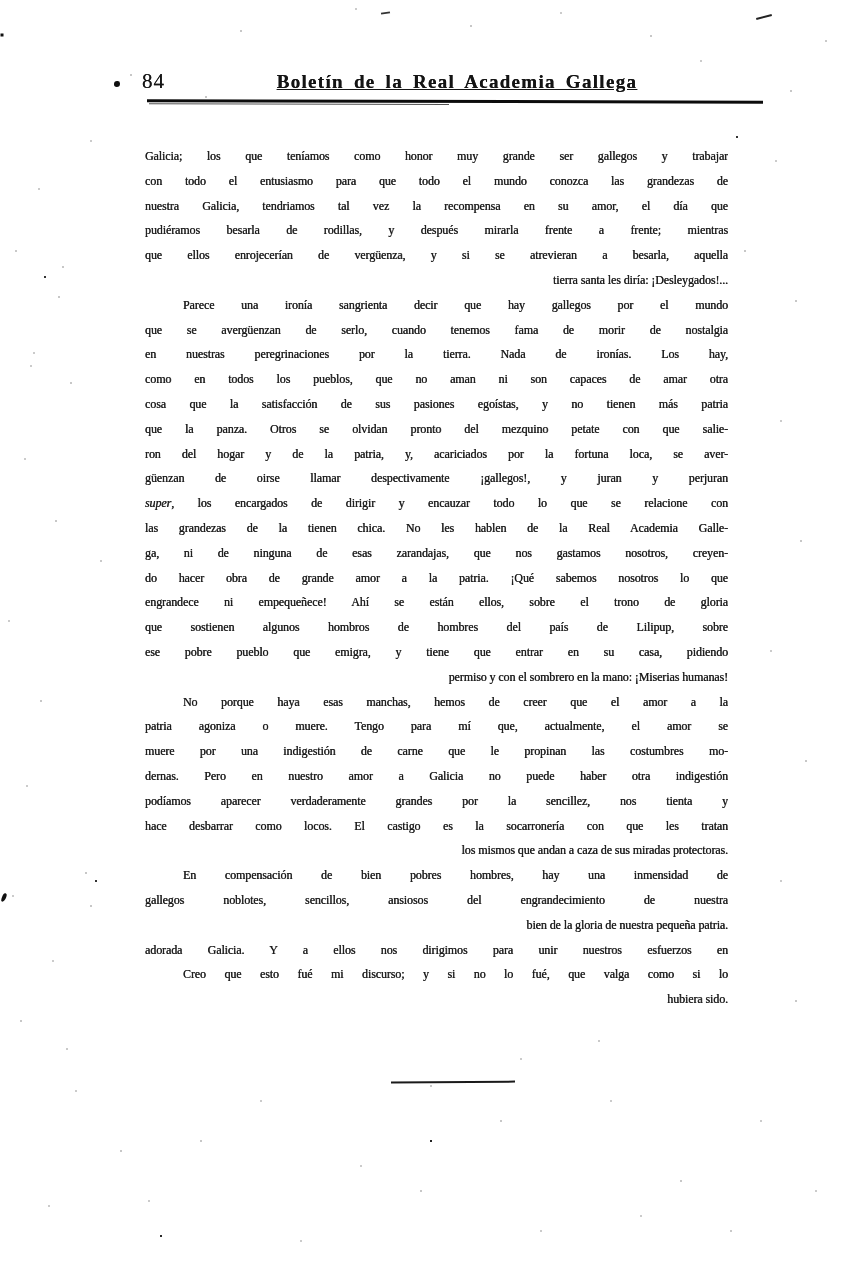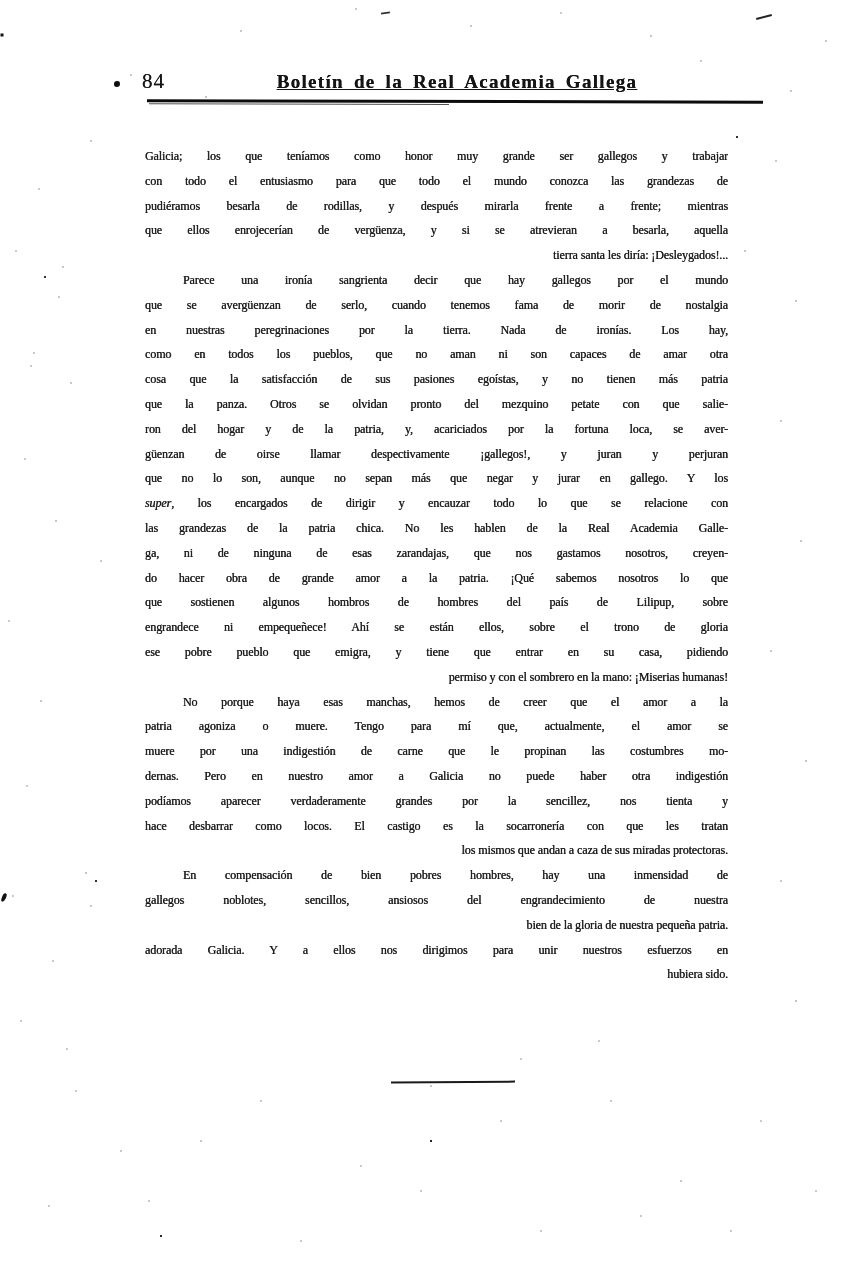--- a/index.html
+++ b/index.html
@@ -96,41 +96,41 @@
   <div class="bullet"></div>
   <div class="pageno">84</div>
   <div class="title">Boletín de la Real Academia Gallega</div>
   <div class="rule"></div>
 
   <div class="body-text">
 
     <div>
       <div class="line">Galicia; los que teníamos como honor muy grande ser gallegos y trabajar</div>
       <div class="line">con todo el entusiasmo para que todo el mundo conozca las grandezas de</div>
+      <div class="line">nuestra Galicia, tendriamos tal vez la recompensa en su amor, el día que</div>
       <div class="line">pudiéramos besarla de rodillas, y después mirarla frente a frente; mientras</div>
       <div class="line">que ellos enrojecerían de vergüenza, y si se atrevieran a besarla, aquella</div>
       <div class="line end">tierra santa les diría: ¡Desleygados!...</div>
     </div>
 
     <div>
       <div class="line ind">Parece una ironía sangrienta decir que hay gallegos por el mundo</div>
       <div class="line">que se avergüenzan de serlo, cuando tenemos fama de morir de nostalgia</div>
       <div class="line">en nuestras peregrinaciones por la tierra. Nada de ironías. Los hay,</div>
       <div class="line">como en todos los pueblos, que no aman ni son capaces de amar otra</div>
       <div class="line">cosa que la satisfacción de sus pasiones egoístas, y no tienen más patria</div>
       <div class="line">que la panza. Otros se olvidan pronto del mezquino petate con que salie-</div>
       <div class="line">ron del hogar y de la patria, y, acariciados por la fortuna loca, se aver-</div>
       <div class="line">güenzan de oirse llamar despectivamente ¡gallegos!, y juran y perjuran</div>
-      <div class="line">que no lo son, aunque no sepan más que negar y jurar en gallego. Y los</div>
       <div class="line"><span class="it">super</span><span>, los encargados de dirigir y encauzar todo lo que se relacione con</span></div>
-      <div class="line">las grandezas de la patria chica. No les hablen de la Real Academia Galle-</div>
+      <div class="line">las grandezas de la tienen chica. No les hablen de la Real Academia Galle-</div>
       <div class="line">ga, ni de ninguna de esas zarandajas, que nos gastamos nosotros, creyen-</div>
       <div class="line">do hacer obra de grande amor a la patria. ¡Qué sabemos nosotros lo que</div>
+      <div class="line">engrandece ni empequeñece! Ahí se están ellos, sobre el trono de gloria</div>
       <div class="line">que sostienen algunos hombros de hombres del país de Lilipup, sobre</div>
-      <div class="line">engrandece ni empequeñece! Ahí se están ellos, sobre el trono de gloria</div>
       <div class="line">ese pobre pueblo que emigra, y tiene que entrar en su casa, pidiendo</div>
       <div class="line end">permiso y con el sombrero en la mano: ¡Miserias humanas!</div>
     </div>
 
     <div>
       <div class="line ind">No porque haya esas manchas, hemos de creer que el amor a la</div>
       <div class="line">patria agoniza o muere. Tengo para mí que, actualmente, el amor se</div>
       <div class="line">muere por una indigestión de carne que le propinan las costumbres mo-</div>
       <div class="line">dernas. Pero en nuestro amor a Galicia no puede haber otra indigestión</div>
       <div class="line">podíamos aparecer verdaderamente grandes por la sencillez, nos tienta y</div>
@@ -139,20 +139,21 @@
     </div>
 
     <div>
       <div class="line ind">En compensación de bien pobres hombres, hay una inmensidad de</div>
       <div class="line">gallegos noblotes, sencillos, ansiosos del engrandecimiento de nuestra</div>
       <div class="line end">bien de la gloria de nuestra pequeña patria.</div>
       <div class="line">adorada Galicia. Y a ellos nos dirigimos para unir nuestros esfuerzos en</div>
     </div>
 
     <div>
+      <div class="line ind">Creo que esto fué mi discurso; y si no lo fué, que valga como si lo</div>
       <div class="line end">hubiera sido.</div>
     </div>
 
   </div>
 
   <div class="divider"></div>
 
 </div>
 
 </body></html>

